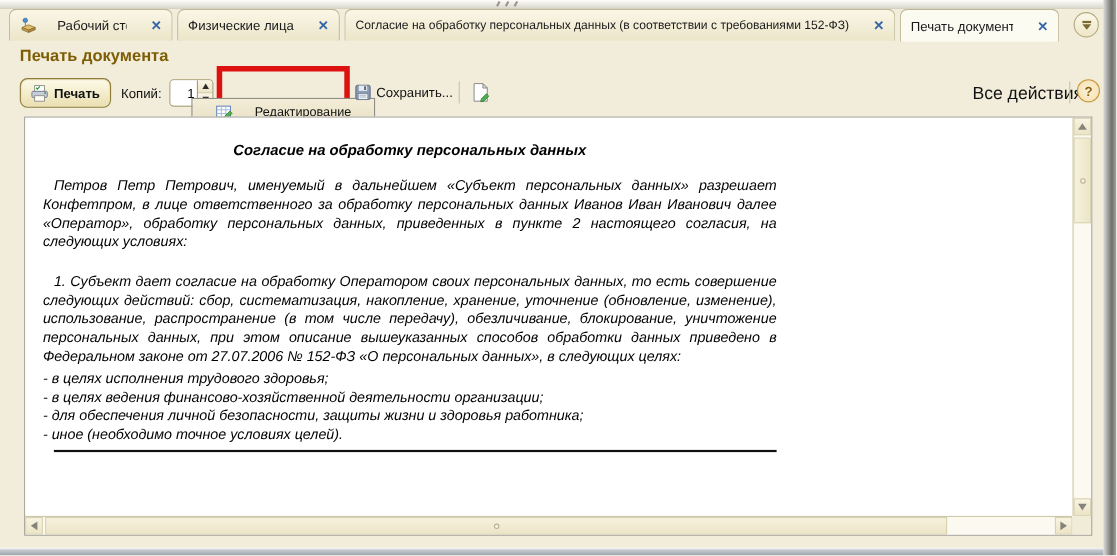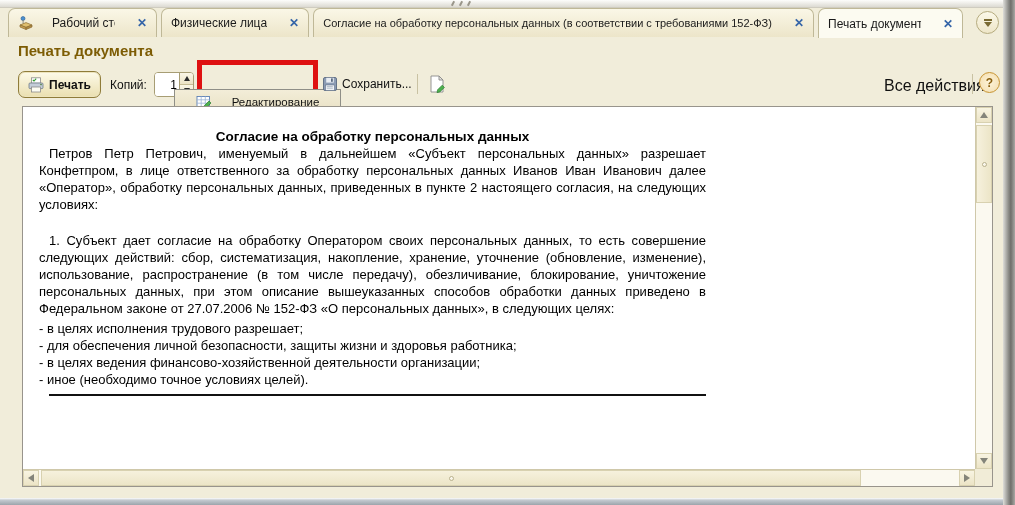--- a/index.html
+++ b/index.html
@@ -63,25 +63,25 @@
   .all-actions { position:absolute; left:884px; top:77px; display:flex; align-items:center; gap:5px;
                  font-size:16px; color:#111; cursor:pointer; }
   .tri-dn-k { width:0;height:0;border-left:3.5px solid transparent;border-right:3.5px solid transparent;border-top:4.5px solid #333; }
   .btn-help { position:absolute; left:979px; top:72px; width:21px; height:21px; border-radius:50%;
               border:1px solid #c89432; background:radial-gradient(#fdf3d8,#f3ddae);
               font-size:12px; font-weight:bold; color:#8a6010; display:flex; align-items:center; justify-content:center; cursor:pointer; }
 
   
   .doc-wrap { position:absolute; left:22px; top:106px; width:971px; height:381px; border:1px solid #98948c; background:#fff; }
   .doc-page { position:absolute; left:0; top:0; right:17px; bottom:17px; background:#fff; overflow:hidden; }
-  .doc-col { margin-left:16px; width:667px; font-size:13px; line-height:17px; color:#000; }
+  .doc-col { margin-left:16px; width:667px; font-size:13px; line-height:17px; color:#000;font-style:italic; }
   .doc-title { margin-top:21px; text-align:center; font-weight:bold; font-size:13.5px; }
   .doc-date { margin-top:25px; text-align:right; }
   .doc-p { text-align:justify; text-indent:10px; }
-  .doc-p1 { }
+  .doc-p1 { margin-top:15px; }
   .doc-p2 { margin-top:19px; }
   .doc-bullets { margin-top:3px; }
   .doc-hr { margin-top:6px; margin-left:10px; border-top:2px solid #111; height:0; }
 
   
   .v-scroll { position:absolute; right:0; top:0; bottom:17px; width:17px; background:#fbf9f0; border-left:1px solid #cfc8aa; }
   .h-scroll { position:absolute; left:0; right:17px; bottom:0; height:17px; background:#fbf9f0; border-top:1px solid #cfc8aa; }
   .sb-btn { position:absolute; width:16px; height:16px; background:linear-gradient(#f8f4e2,#ece4c6);
             border:1px solid #d8d1b0; display:flex; align-items:center; justify-content:center; cursor:pointer; }
   .sb-thumb { position:absolute; background:linear-gradient(90deg,#f6f1dd,#ece5c7); border:1px solid #d8d1b0; }
@@ -202,23 +202,23 @@
     <span>?</span>
   </div>
 
   <div class="doc-wrap">
     <div class="doc-page">
       <div class="doc-col">
         <div class="doc-title">Согласие на обработку персональных данных</div>
         <p class="doc-p doc-p1">Петров Петр Петрович, именуемый в дальнейшем «Субъект персональных данных» разрешает Конфетпром, в лице ответственного за обработку персональных данных Иванов Иван Иванович далее «Оператор», обработку персональных данных, приведенных в пункте 2 настоящего согласия, на следующих условиях:</p>
         <p class="doc-p doc-p2">1. Субъект дает согласие на обработку Оператором своих персональных данных, то есть совершение следующих действий: сбор, систематизация, накопление, хранение, уточнение (обновление, изменение), использование, распространение (в том числе передачу), обезличивание, блокирование, уничтожение персональных данных, при этом описание вышеуказанных способов обработки данных приведено в Федеральном законе от 27.07.2006 № 152-ФЗ «О персональных данных», в следующих целях:</p>
         <div class="doc-bullets">
-          <div>- в целях исполнения трудового разрешает;</div>
+          <div>- в целях исполнения трудового здоровья;</div>
+          <div>- в целях ведения финансово-хозяйственной деятельности организации;</div>
           <div>- для обеспечения личной безопасности, защиты жизни и здоровья работника;</div>
-          <div>- в целях ведения финансово-хозяйственной деятельности организации;</div>
           <div>- иное (необходимо точное условиях целей).</div>
         </div>
         <div class="doc-hr"></div>
       </div>
     </div>
 
     <div class="v-scroll">
       <div class="sb-btn" style="left:0; top:0;">
           <div class="tri-up"></div>
         </div>

